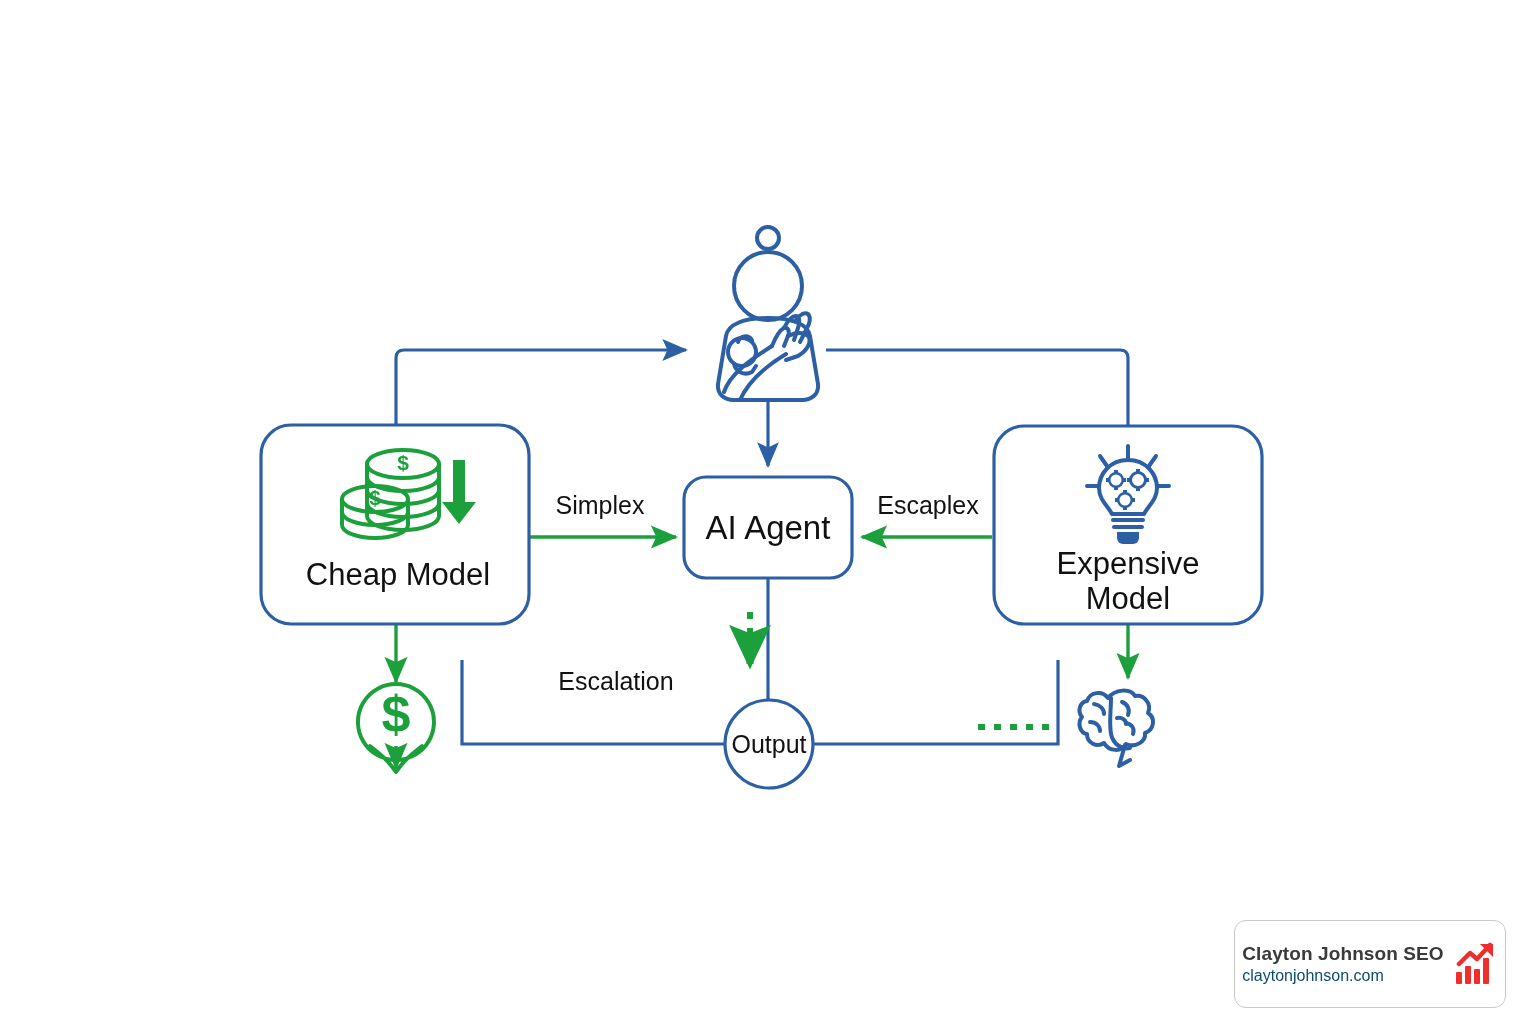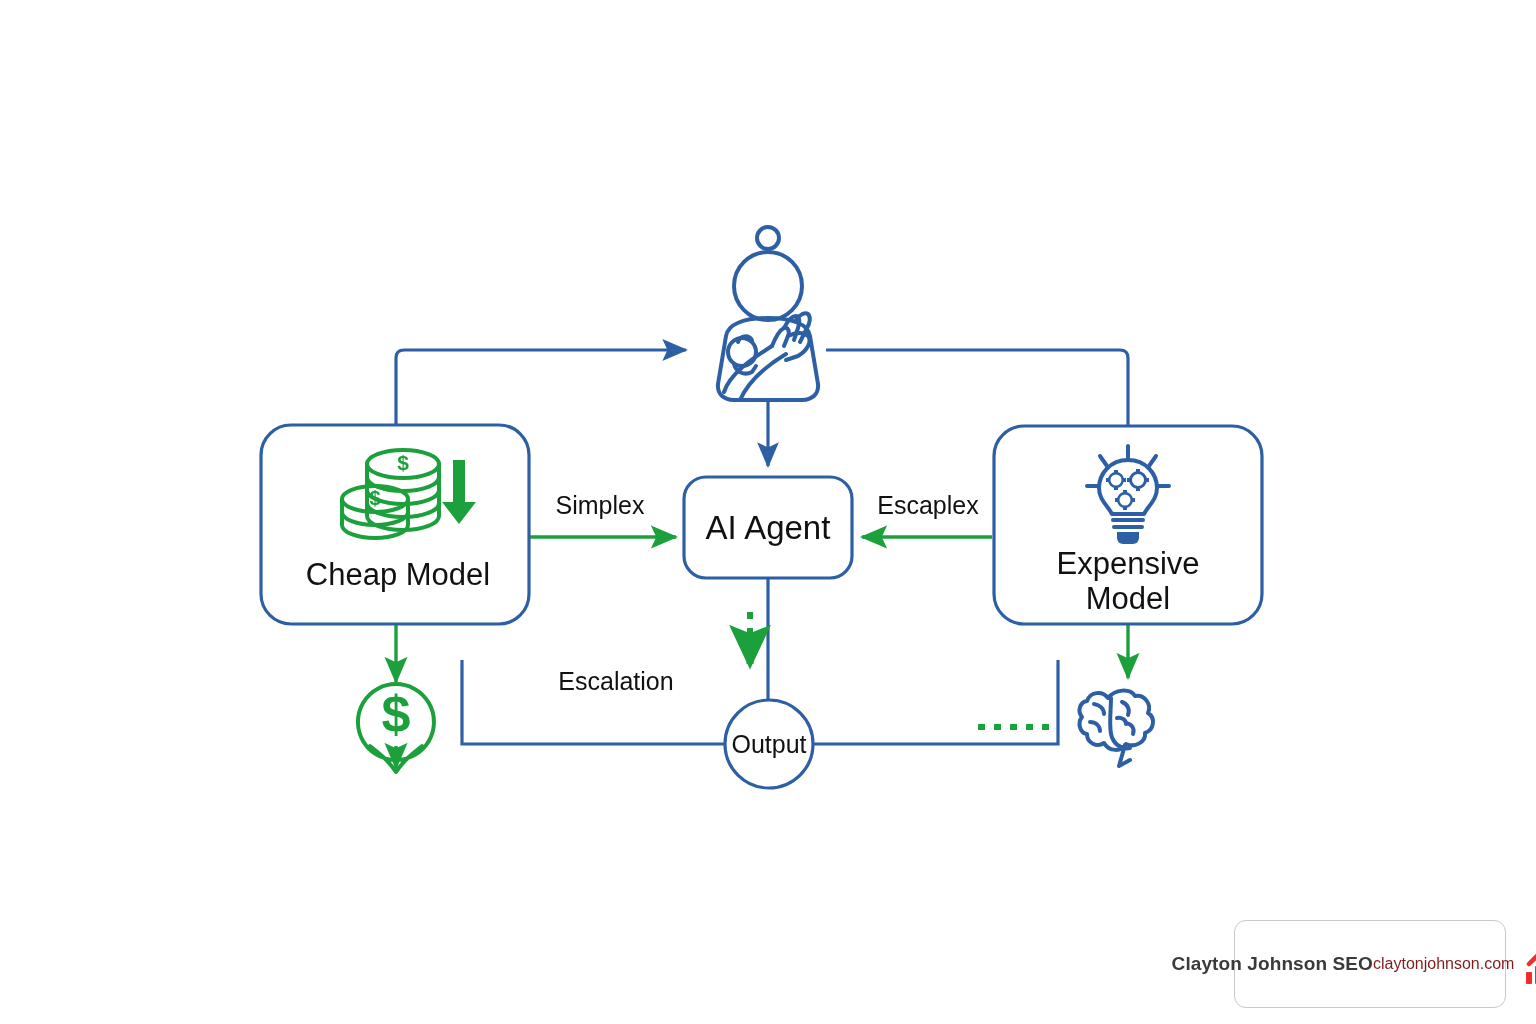--- a/index.html
+++ b/index.html
@@ -42,23 +42,23 @@
     border:1.6px solid #c9c9c9;
     border-radius:12px;
     background:#ffffff;
     box-sizing:border-box;
     display:flex;
     align-items:center;
     justify-content:center;
     gap:10px;
     padding:0 14px;
   }
-  #badge .txt{display:flex;flex-direction:row;align-items:center;line-height:1.25;}
+  #badge .txt{display:flex;flex-direction:column;align-items:flex-start;line-height:1.25;}
   #badge .b-title{font-size:19px;font-weight:bold;color:#3a3a3a;letter-spacing:0.1px;white-space:nowrap;}
-  #badge .b-url{font-size:16px;color:#7f1d1d;white-space:nowrap;}
+  #badge .b-url{font-size:16px;color:#0c4a6e;white-space:nowrap;}
   #badge .b-logo{width:44px;height:44px;flex:0 0 44px;}
 </style>
 </head>
 <body>
 
 <div id="stage">
 
   <svg class="diagram" viewBox="0 0 1536 1024">
     <defs>
       <marker id="arrowBlue" markerWidth="9" markerHeight="9" refX="7.4" refY="3.4" orient="auto">

